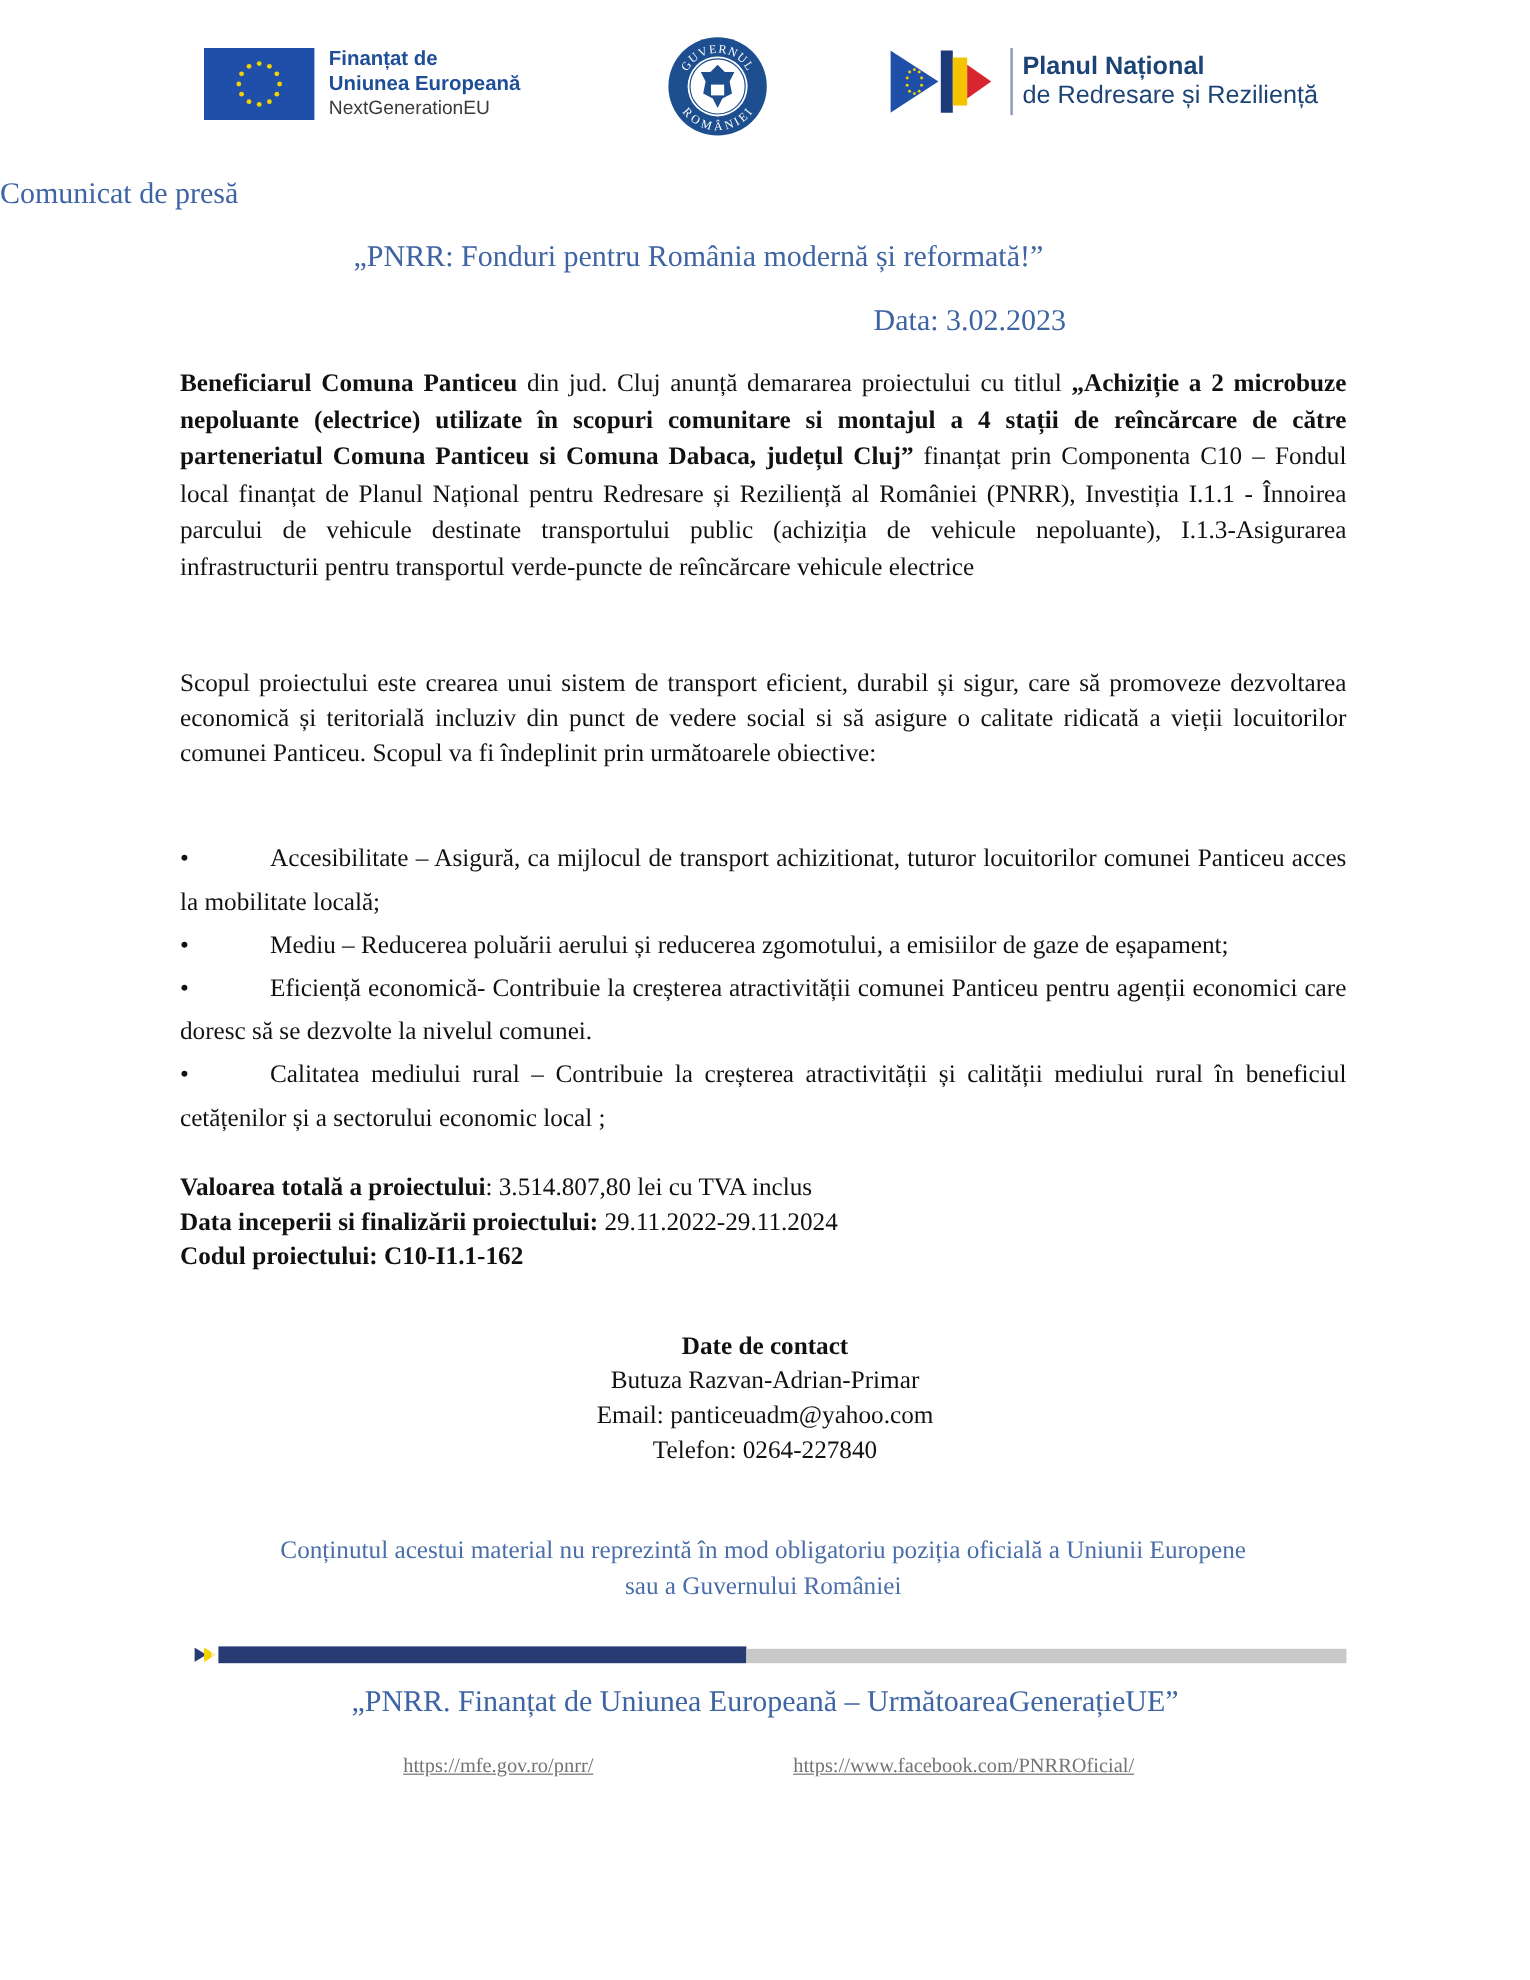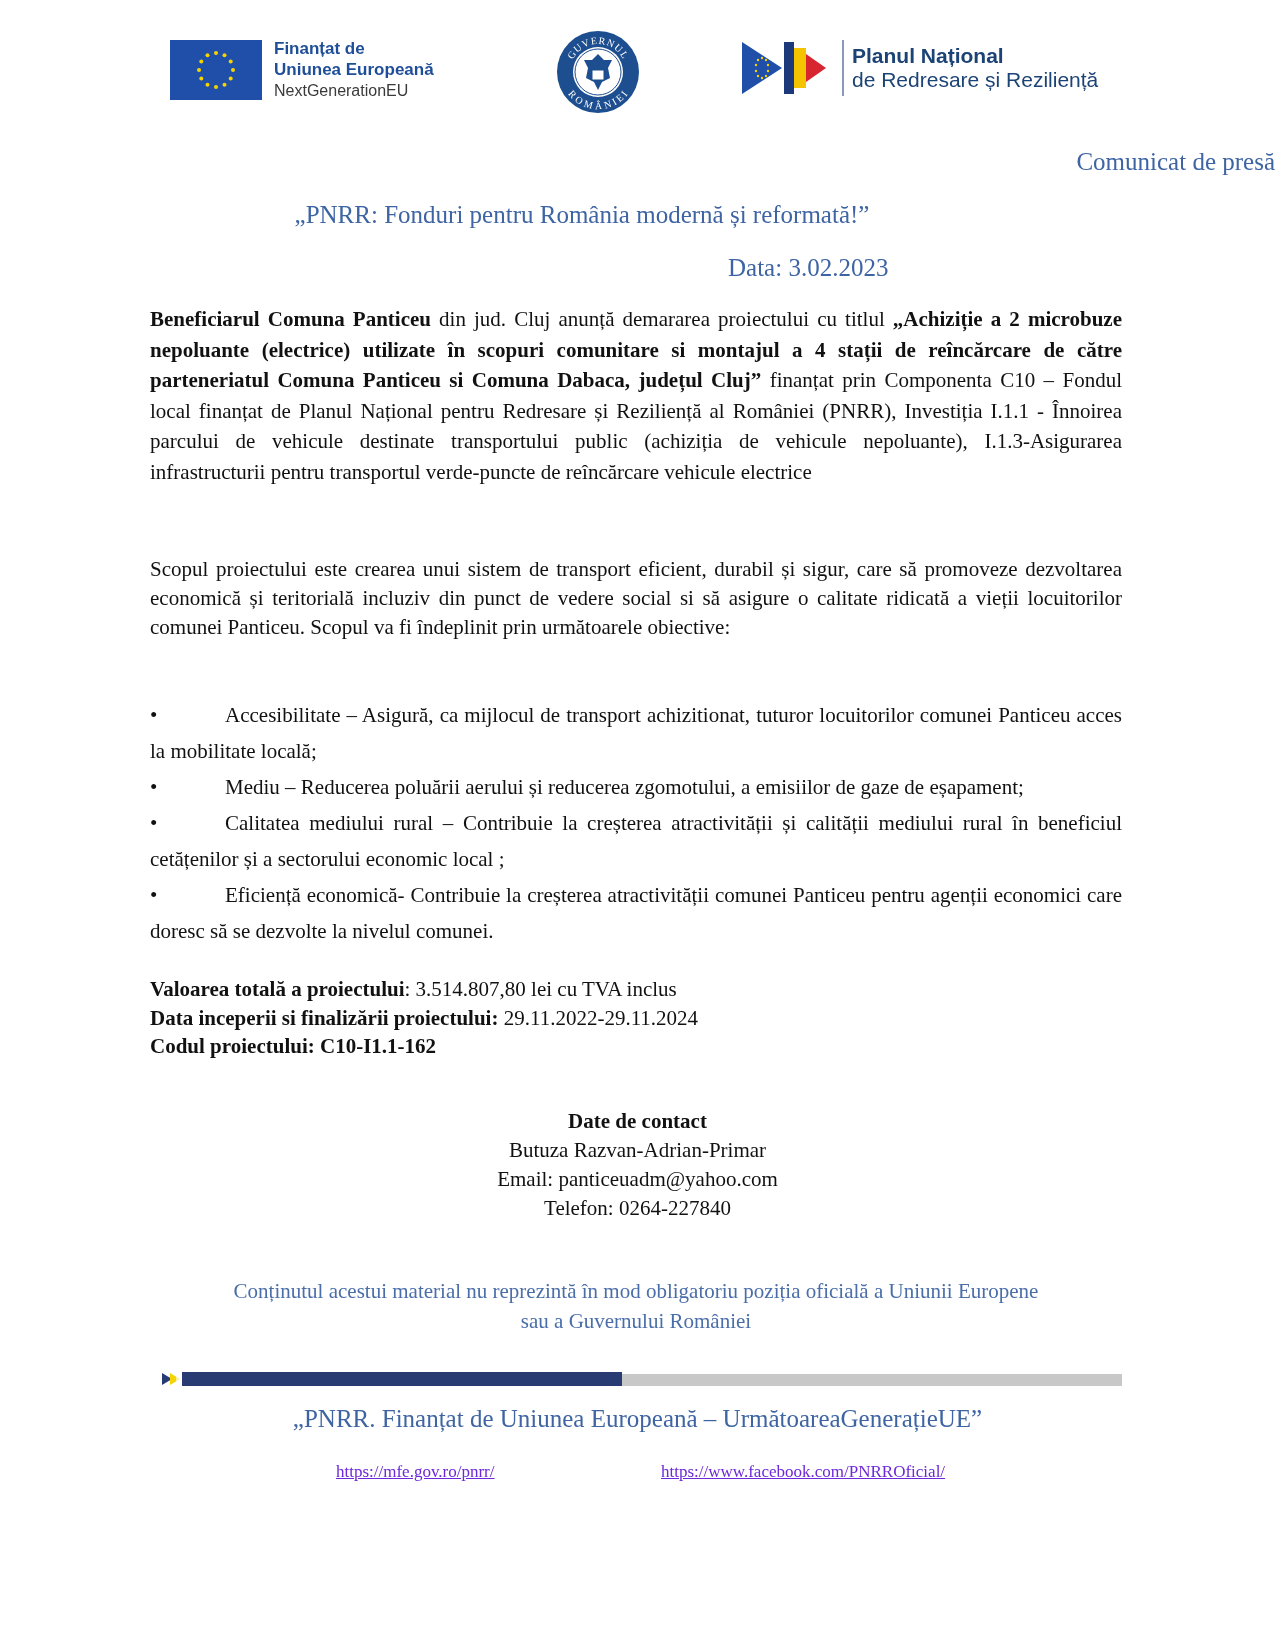--- a/index.html
+++ b/index.html
@@ -17,21 +17,21 @@
 
   .gov-logo { left: 556px; top: 30px; width: 84px; height: 84px; }
 
   .pnrr-logo { left: 742px; top: 40px; display: flex; align-items: center; }
   .pnrr-divider { width: 2px; height: 56px; background: #8a99b8; margin: 0 8px 0 6px; }
   .pnrr-text { font-family: "Liberation Sans", sans-serif; color: #1c4375; font-size: 21px; line-height: 24px; font-weight: bold; }
   .pnrr-text .l2 { font-weight: normal; }
 
   
   .blue { color: #3e64a3; }
-  .title { left: 0; width: 1275px; text-align: right; font-size: 25px; top: 148px; }
+  .title { left: 0; width: 1275px; text-align: left; font-size: 25px; top: 148px; }
   .subtitle { left: 0; width: 1164px; text-align: center; font-size: 25px; top: 201px; }
   .date { left: 728px; font-size: 25px; top: 254px; }
 
   
   .para { left: 150px; width: 972px; font-size: 21px; line-height: 30.5px; text-align: justify; }
   .p1 { top: 304px; }
   .p2 { top: 555px; line-height: 29px; }
   .bullets { left: 150px; width: 972px; top: 697px; font-size: 21px; line-height: 36px; text-align: justify; }
   .bullet { text-indent: 0; }
   .bullet .dot { display: inline-block; width: 75px; }
@@ -42,21 +42,21 @@
 
   .disclaimer { left: 150px; width: 972px; top: 1276px; text-align: center; font-size: 21px; line-height: 30px; color: #4a6ea9; }
 
   .bar-wrap { left: 162px; top: 1370px; width: 960px; height: 18px; }
   .bar-dark { position: absolute; left: 20px; top: 2px; width: 440px; height: 14px; background: #283b73; }
   .bar-light { position: absolute; left: 460px; top: 4px; width: 500px; height: 12px; background: #c8c8c8; }
   .bar-arrow { position: absolute; left: 0; top: 0; }
 
   .slogan { left: 0; width: 1275px; top: 1405px; text-align: center; font-size: 25px; color: #3e64a3; }
   .links { left: 0; width: 1275px; top: 1462px; font-size: 17px; }
-  .link { position: absolute; color: #6d28d9; text-decoration: underline; }
+  .link { position: absolute; color: #737373; text-decoration: underline; }
   .link1 { left: 336px; }
   .link2 { left: 661px; }
 </style>
 </head>
 <body>
 
 <div class="abs eu-logo">
   <div class="eu-flag">
     <svg width="92" height="60" viewBox="0 0 92 60">
       <g fill="#f5d300">
@@ -132,22 +132,22 @@
 <div class="abs subtitle blue">„PNRR: Fonduri pentru România modernă și reformată!”</div>
 <div class="abs date blue">Data: 3.02.2023</div>
 
 <div class="abs para p1"><b>Beneficiarul Comuna Panticeu</b><span> din jud. Cluj anunță demararea proiectului cu titlul </span><b>„Achiziție a 2 microbuze nepoluante (electrice) utilizate în scopuri comunitare si montajul a 4 stații de reîncărcare de către parteneriatul Comuna Panticeu si Comuna Dabaca, județul Cluj”</b><span> finanțat prin Componenta C10 – Fondul local finanțat de Planul Național pentru Redresare și Reziliență al României (PNRR), Investiția I.1.1 - Înnoirea parcului de vehicule destinate transportului public (achiziția de vehicule nepoluante), I.1.3-Asigurarea infrastructurii pentru transportul verde-puncte de reîncărcare vehicule electrice</span></div>
 
 <div class="abs para p2">Scopul proiectului este crearea unui sistem de transport eficient, durabil și sigur, care să promoveze dezvoltarea economică și teritorială incluziv din punct de vedere social si să asigure o calitate ridicată a vieții locuitorilor comunei Panticeu. Scopul va fi îndeplinit prin următoarele obiective:</div>
 
 <div class="abs bullets">
   <div class="bullet"><span class="dot">•</span><span>Accesibilitate – Asigură, ca mijlocul de transport achizitionat, tuturor locuitorilor comunei Panticeu acces la mobilitate locală;</span></div>
   <div class="bullet"><span class="dot">•</span><span>Mediu – Reducerea poluării aerului și reducerea zgomotului, a emisiilor de gaze de eșapament;</span></div>
+  <div class="bullet"><span class="dot">•</span><span>Eficiență economică- Contribuie la creșterea atractivității comunei Panticeu pentru agenții economici care doresc să se dezvolte la nivelul comunei.</span></div>
   <div class="bullet"><span class="dot">•</span><span>Calitatea mediului rural – Contribuie la creșterea atractivității și calității mediului rural în beneficiul cetățenilor și a sectorului economic local ;</span></div>
-  <div class="bullet"><span class="dot">•</span><span>Eficiență economică- Contribuie la creșterea atractivității comunei Panticeu pentru agenții economici care doresc să se dezvolte la nivelul comunei.</span></div>
 </div>
 
 <div class="abs facts">
   <div><b>Valoarea totală a proiectului</b><span>: 3.514.807,80 lei cu TVA inclus</span></div>
   <div><b>Data inceperii si finalizării proiectului:</b><span> 29.11.2022-29.11.2024</span></div>
   <div><b>Codul proiectului: C10-I1.1-162</b></div>
 </div>
 
 <div class="abs contact">
   <div><b>Date de contact</b></div>

